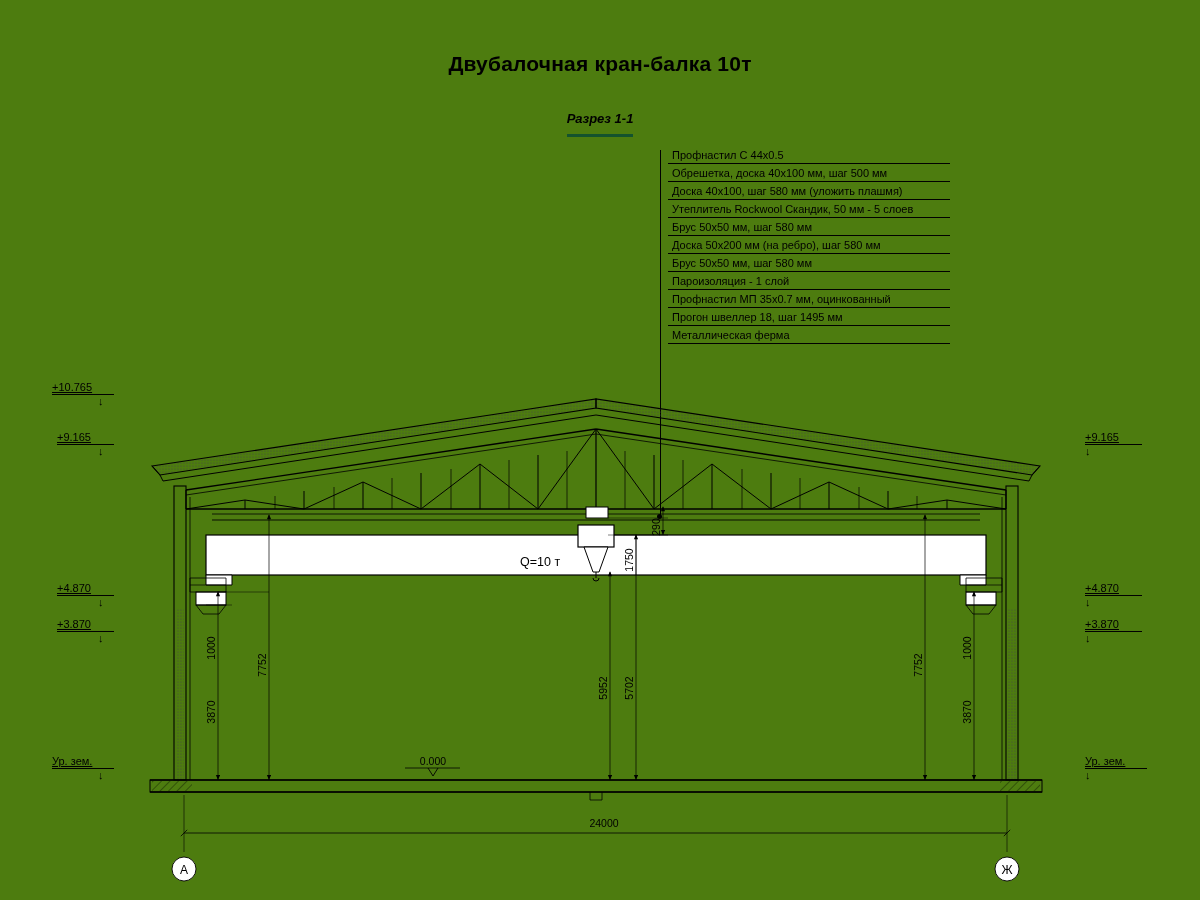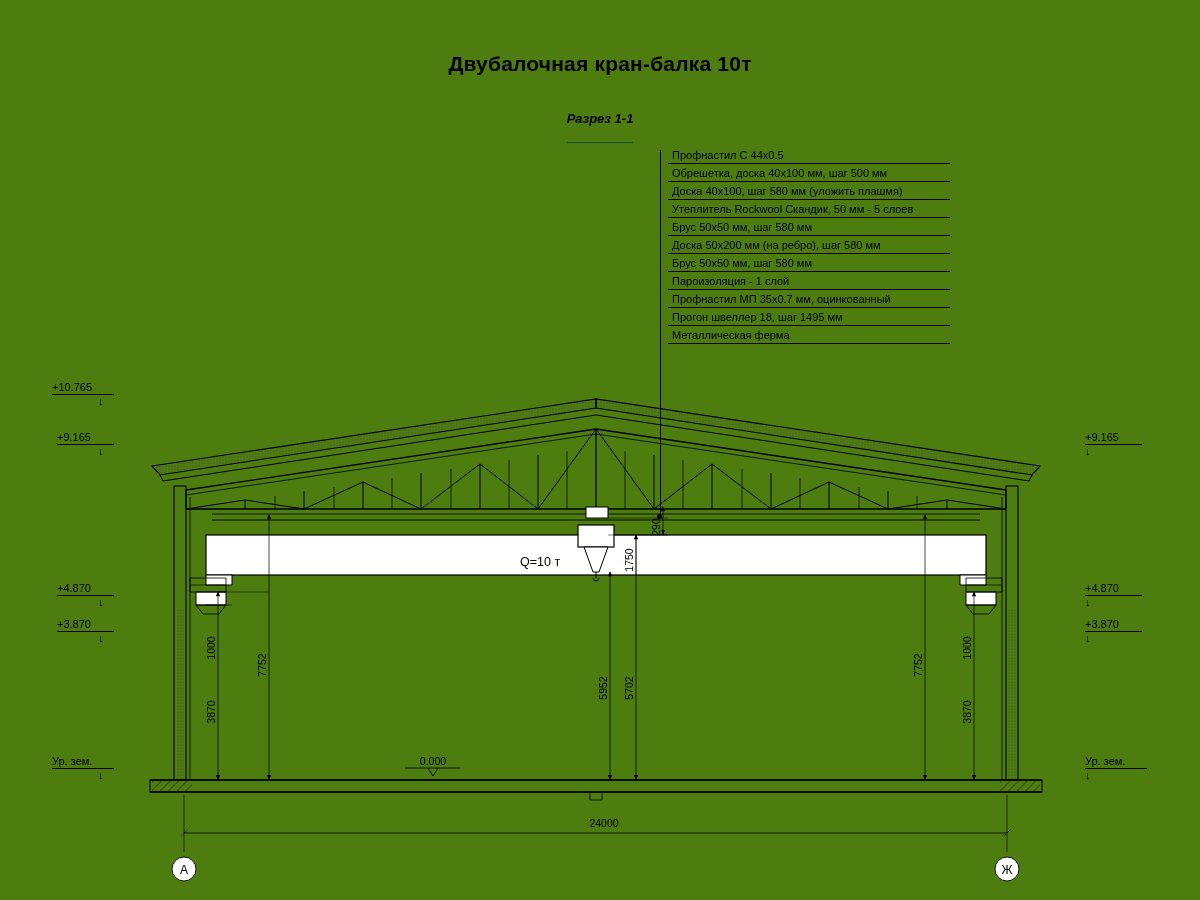--- a/index.html
+++ b/index.html
@@ -32,22 +32,22 @@
     position: absolute;
     left: 0;
     top: 111px;
     width: 1200px;
     text-align: center;
     font-size: 13px;
     font-weight: bold;
     font-style: italic;
   }
   .subtitle span {
-    border-bottom: 1px solid #14532d;
-    padding-bottom: 16px;
+    border-bottom: 3px solid #14532d;
+    padding-bottom: 8px;
   }
   
   .callout {
     position: absolute;
     left: 668px;
     top: 146px;
     width: 282px;
   }
   .callout-row {
     border-bottom: 1px solid #000;
@@ -73,20 +73,21 @@
     width: 5px;
     height: 5px;
     border-radius: 50%;
     background: #000;
   }
   
   .lvl {
     position: absolute;
     font-size: 11px;
     white-space: nowrap;
+    text-decoration: underline;
   }
   .lvl .txt { display: block; }
   .lvl .bar {
     display: block;
     height: 1px;
     background: #000;
     margin-top: 1px;
   }
   .lvl .arw {
     position: absolute;

